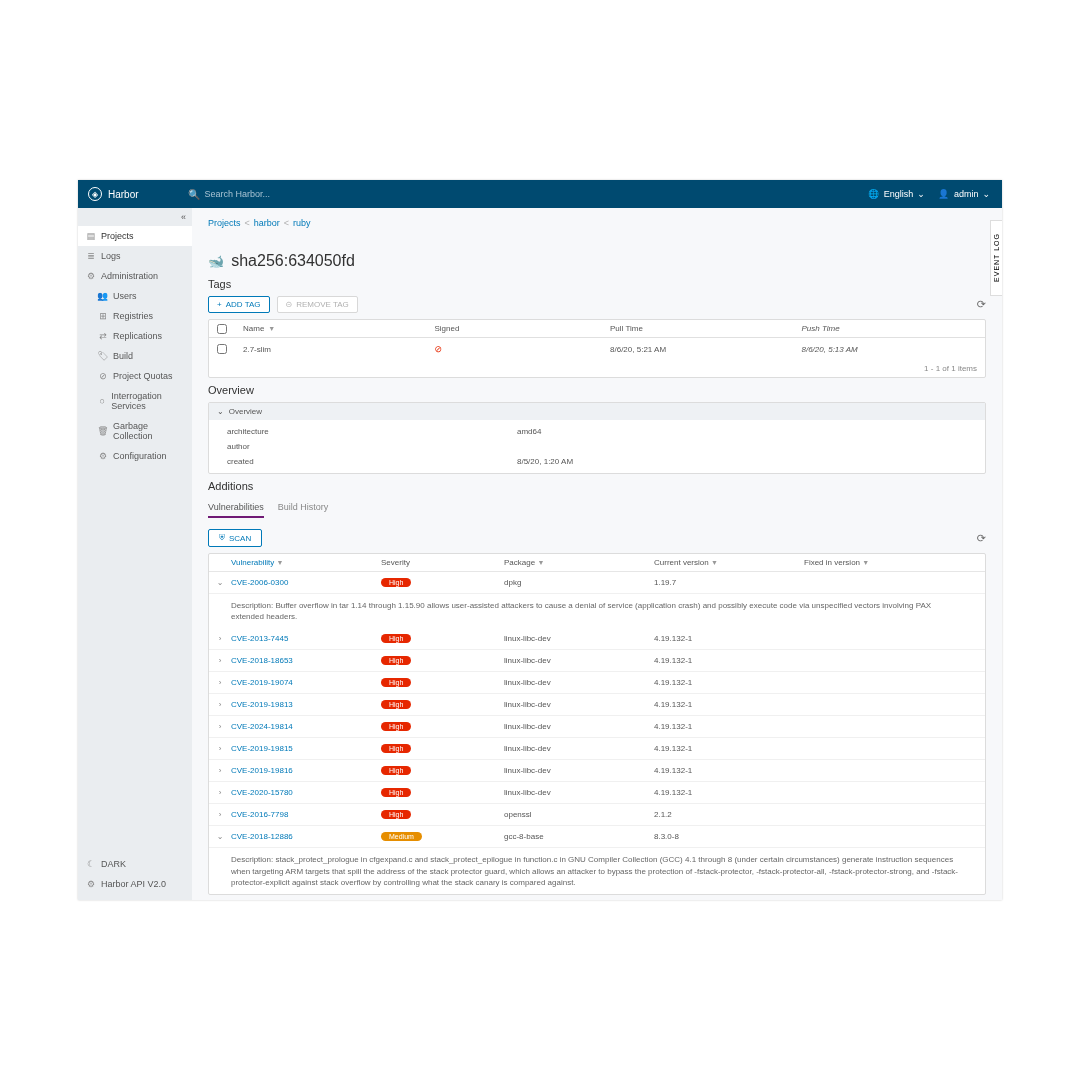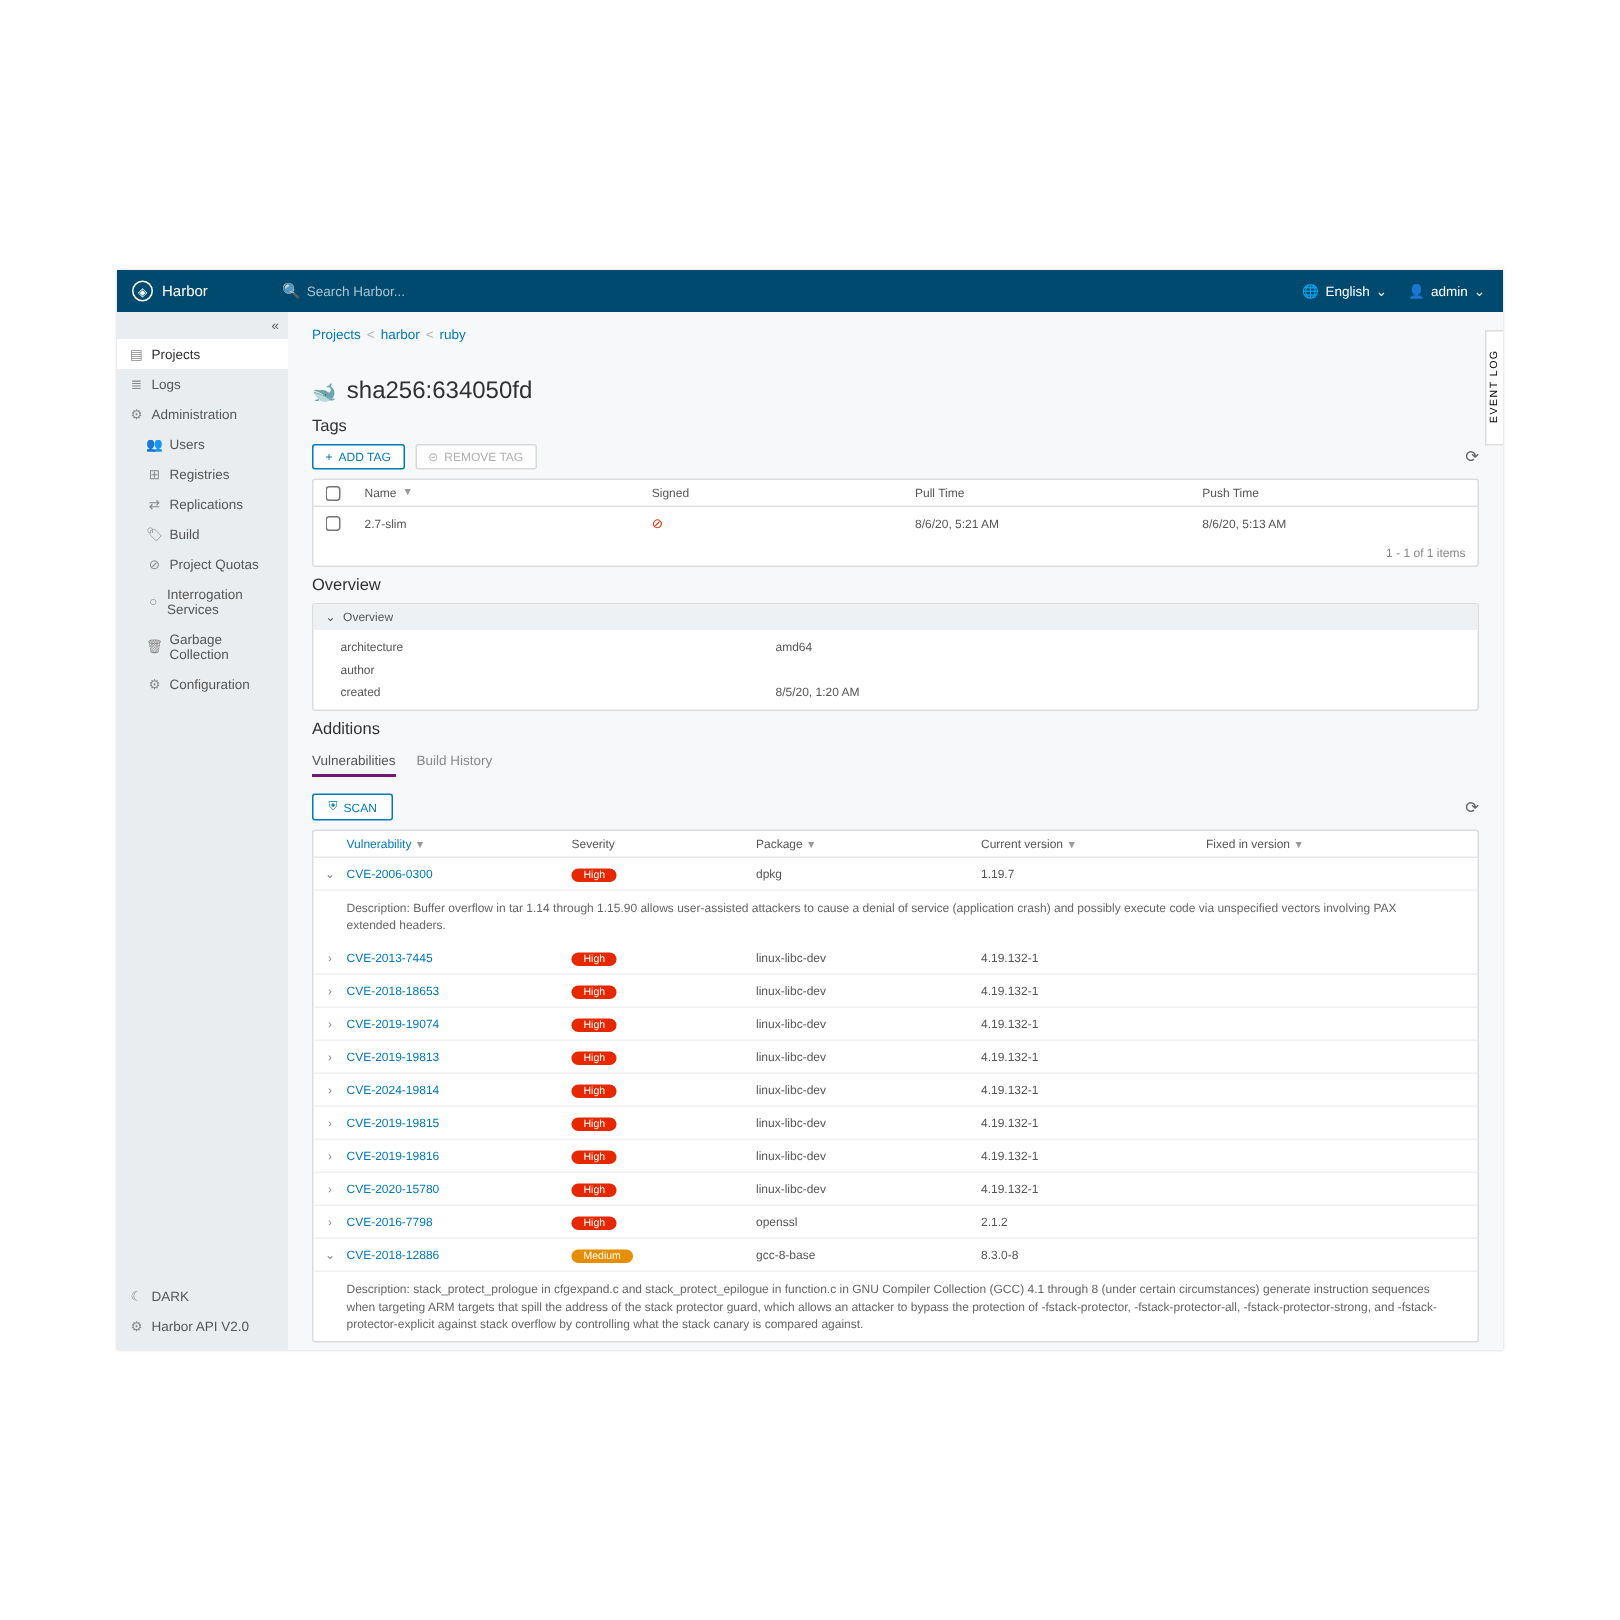--- a/index.html
+++ b/index.html
@@ -40,21 +40,21 @@
 
 .table { width: 100%; border: 1px solid #dcdcdc; background: #fff; border-radius: 2px; }
 .table-header, .table-row { display: flex; align-items: center; }
 .table-header { border-bottom: 1px solid #e0e0e0; font-size: 8px; color: #565656; height: 18px; }
 .table-row { height: 22px; font-size: 8px; }
 .th, .td { padding: 0 8px; display: flex; align-items: center; gap: 4px; }
 .col-cb { width: 26px; }
 .col-name { flex: 1.1; }
 .col-signed { flex: 1; }
 .col-pull { flex: 1.1; }
-.col-push { flex: 1.1; }
+.col-push { flex: 1.1; font-style: italic; }
 .filter-icon { font-size: 7px; color: #999; }
 .pagination { text-align: right; font-size: 8px; color: #888; padding: 4px 8px; }
 
 .overview-wrap { border: 1px solid #dcdcdc; background: #fff; border-radius: 2px; margin-top: 4px; }
 .overview-head { background: #eef1f4; padding: 4px 8px; display: flex; align-items: center; gap: 5px; font-size: 8px; }
 .overview-body { padding: 4px 0; }
 .ov-row { display: flex; padding: 3px 18px; font-size: 8px; }
 .ov-label { width: 290px; }
 
 .tabs { display: flex; gap: 14px; margin-top: 4px; font-size: 9px; border-bottom: 1px solid transparent; }

